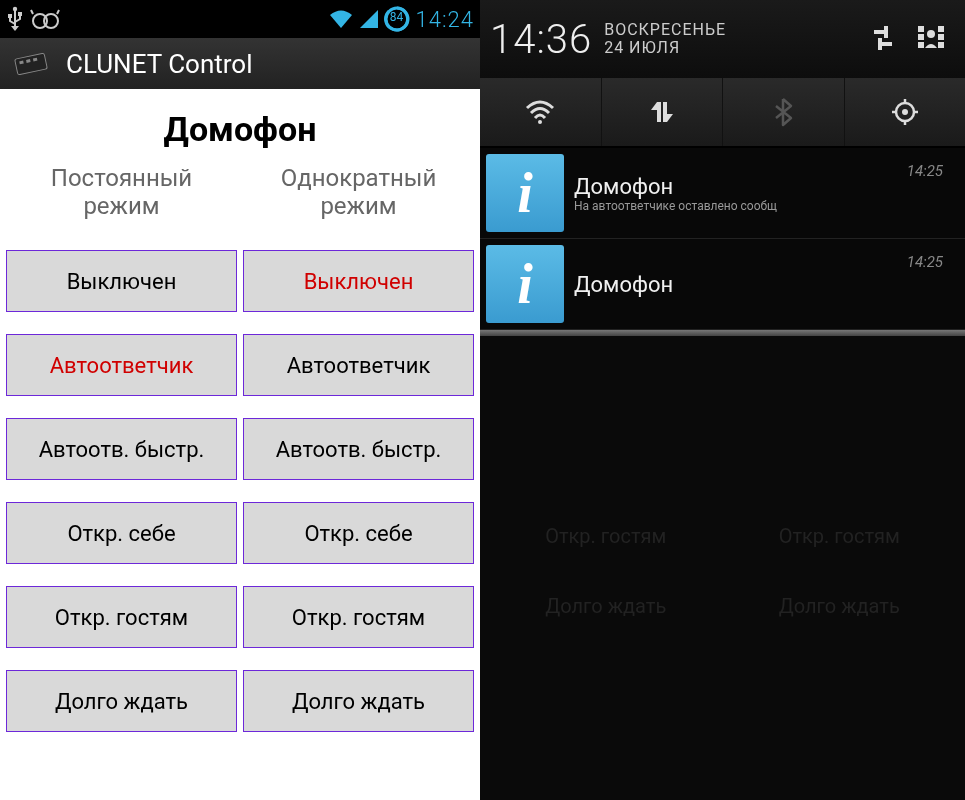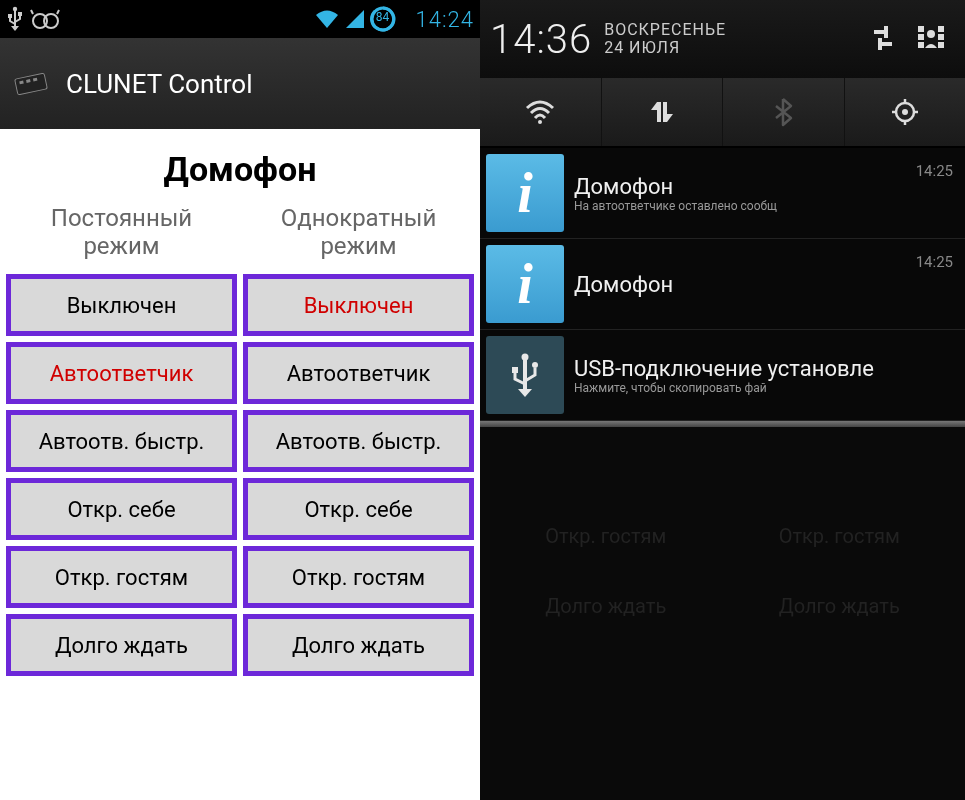--- a/index.html
+++ b/index.html
@@ -24,41 +24,41 @@
     background: #000;
     display: flex;
     align-items: center;
     color: #33b5e5;
     font-size: 22px;
     padding: 0 6px;
   }
   .statusbar-l .sb-left { display: flex; gap: 6px; align-items: center; flex: 1; color:#ccc; }
   .statusbar-l .sb-right { display: flex; gap: 4px; align-items: center; }
   .sb-icon { display:inline-flex; align-items:center; justify-content:center; }
-  .clock-l { font-weight: 300; letter-spacing: 1px; margin-left:16px; }
+  .clock-l { font-weight: 300; letter-spacing: 1px; margin-left:2px; }
 
   .actionbar {
-    height: 91px;
+    height: 51px;
     background: linear-gradient(#333,#222);
     display: flex;
     align-items: center;
     padding: 0 12px;
     color: #fff;
   }
   .actionbar-title { font-size: 26px; font-weight: 400; margin-left:10px; }
 
   .content-l { background:#fff; padding: 10px 6px; }
   .page-title-l { text-align:center; font-size: 34px; font-weight:700; color:#000; margin: 10px 0 16px; }
   .cols { display:flex; gap:6px; }
-  .col { flex:1; display:flex; flex-direction:column; gap:6px; }
+  .col { flex:1; display:flex; flex-direction:column; gap:22px; }
   .col-header { text-align:center; font-size:24px; color:#666; line-height:1.15; margin-bottom:8px; font-weight:400; }
   .mode-btn {
     height: 62px;
     background:#d9d9d9;
-    border:5px solid #6d28d9;
+    border:1px solid #6d28d9;
     display:flex;
     align-items:center;
     justify-content:center;
     font-size:22px;
     color:#000;
     cursor:pointer;
   }
   .mode-btn.selected { color:#d00000; }
 
   
@@ -97,21 +97,21 @@
     width:78px; height:78px;
     margin:6px 10px 6px 6px;
     display:flex; align-items:center; justify-content:center;
     flex-shrink:0;
   }
   .notif-icon.info { background: linear-gradient(#5bbbe6,#3a9bd0); color:#fff; font-family: Georgia, serif; font-style: italic; font-size:56px; font-weight:bold; border-radius:3px; }
   .notif-icon.sys { background:#2d4a56; color:#e8e8e8; border-radius:3px; }
   .notif-body { flex:1; min-width:0; padding-right:8px; }
   .notif-title { color:#f0f0f0; font-size:22px; font-weight:400; white-space:nowrap; overflow:hidden; text-overflow:clip; }
   .notif-sub { color:#999; font-size:12px; white-space:nowrap; overflow:hidden; text-overflow:clip; }
-  .notif-time { color:#888; font-size:15px; align-self:flex-start; margin-top:14px; margin-right:12px; flex-shrink:0; }
+  .notif-time { color:#888; font-size:15px; align-self:flex-start; margin-top:14px; margin-right:22px; flex-shrink:0;font-style:italic; }
 
   .dim-bg {
     position:absolute;
     inset:0;
     background:#000;
     z-index:-1;
   }
   .dim-app {
     position:absolute;
     top:78px; left:0; right:0; bottom:0;
@@ -317,36 +317,17 @@
           </div>
           <div class="notif-time">14:25</div>
         </div>
         <div class="notif">
           <span class="notif-icon info">i</span>
           <div class="notif-body">
             <div class="notif-title">Домофон</div>
           </div>
           <div class="notif-time">14:25</div>
         </div>
-        <div class="notif">
-          <span class="notif-icon sys">
-            <svg width="34" height="48" viewBox="0 0 34 48">
-              <g fill="#e8e8e8">
-                <circle cx="17" cy="6" r="3.5"></circle>
-                <rect x="15" y="8" width="4" height="30"></rect>
-                <polygon points="10,38 24,38 17,46"></polygon>
-                <rect x="4" y="16" width="6" height="6"></rect>
-                <circle cx="27" cy="14" r="3"></circle>
-                <path d="M7 22 L7 28 L17 33" stroke="#e8e8e8" stroke-width="3" fill="none"></path>
-                <path d="M27 17 L27 24 L17 30" stroke="#e8e8e8" stroke-width="3" fill="none"></path>
-              </g>
-            </svg>
-          </span>
-          <div class="notif-body">
-            <div class="notif-title">USB-подключение установле</div>
-            <div class="notif-sub">Нажмите, чтобы скопировать фай</div>
-          </div>
-        </div>
       </div>
 
     <div class="handle"></div>
   </div>
 </div>
 
 </body></html>

